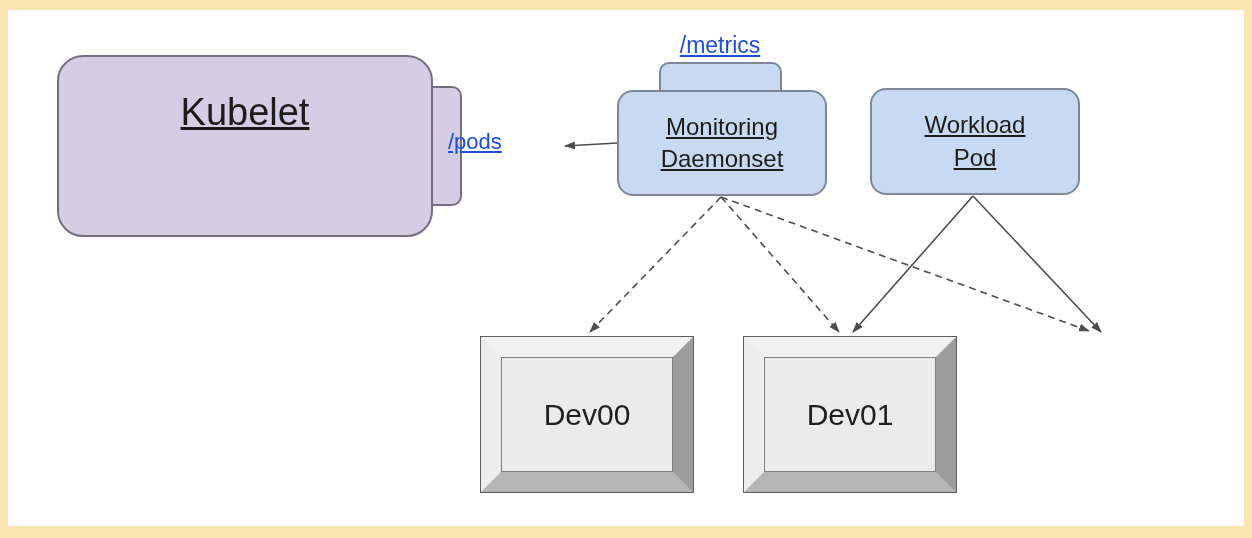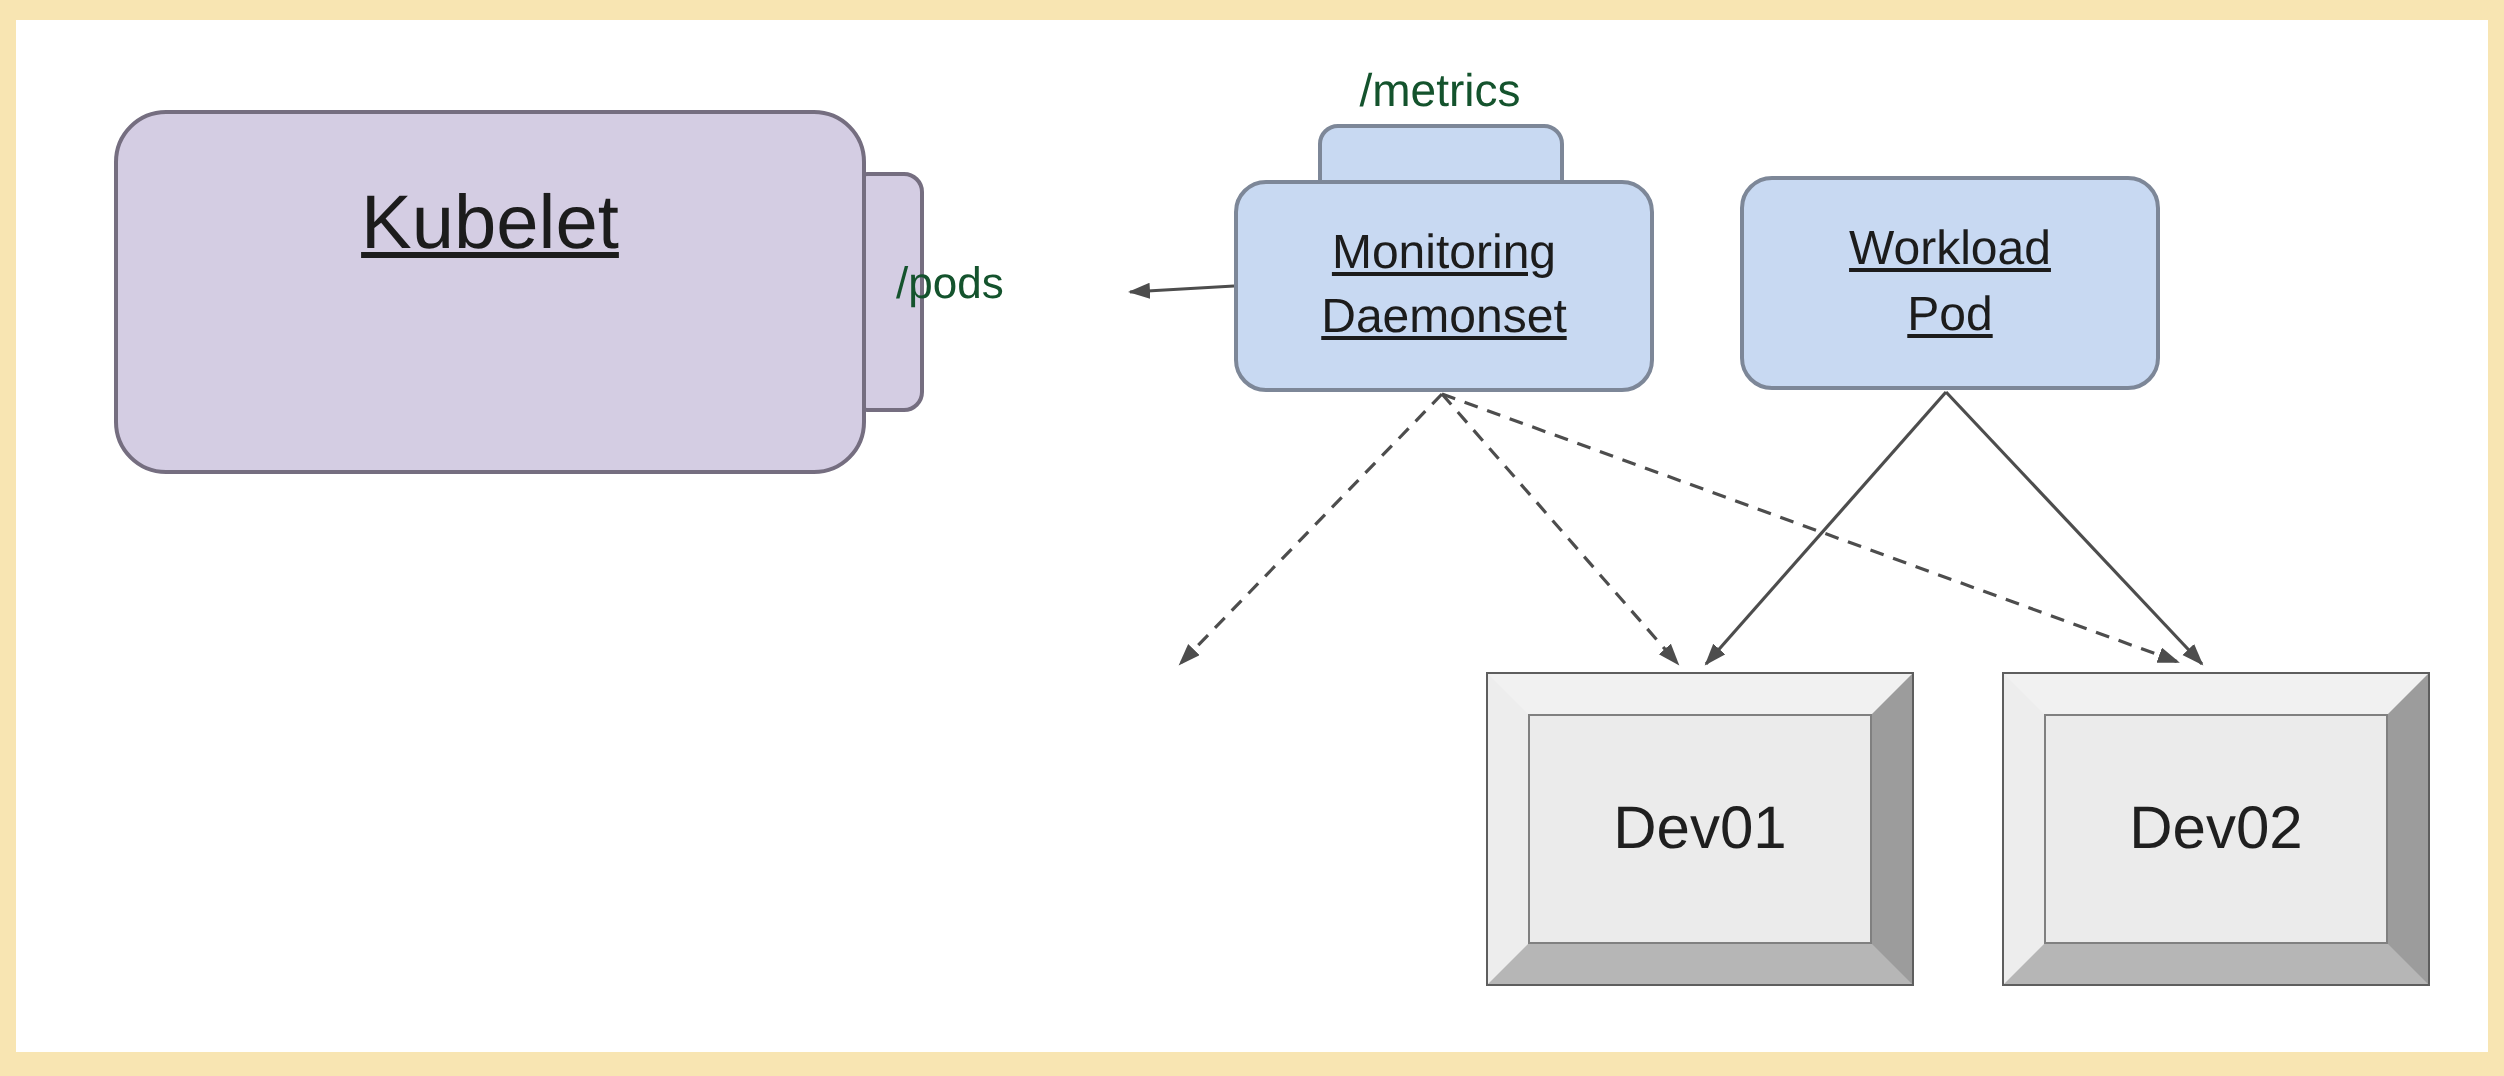--- a/index.html
+++ b/index.html
@@ -61,21 +61,21 @@
   .workload{
     left:862px;top:78px;width:210px;height:107px;
     background:var(--blue,#c8d9f2);
     border:2px solid var(--blue-border,#7d8798);
     border-radius:16px;
     font-size:24px;line-height:1.35;
     white-space:pre-line;
     z-index:2;
   }
   .endpoint-label{
-    position:absolute;color:#14532d;font-size:22px;z-index:3;
+    position:absolute;color:#1d4ed8;font-size:22px;z-index:3;text-decoration:underline;
   }
   .metrics-label{left:632px;top:22px;width:160px;text-align:center;font-size:23px;}
   .pods-label{left:440px;top:119px;}
 
   
   .device{
     position:absolute;top:327px;width:212px;height:155px;
     box-sizing:border-box;
     border-style:solid;border-width:20px;
     border-top-color:var(--dev-top,#f1f1f1);
@@ -124,20 +124,20 @@
   <div class="node workload">
     <span>Workload
 Pod</span>
   </div>
 
   <div class="node monitoring">
     <span>Monitoring
 Daemonset</span>
   </div>
 
+  <div class="device dev0">
+    <div class="panel">Dev00</div>
+  </div>
   <div class="device dev1">
     <div class="panel">Dev01</div>
-  </div>
-  <div class="device dev2">
-    <div class="panel">Dev02</div>
   </div>
 
 </div>
 
 </body></html>

